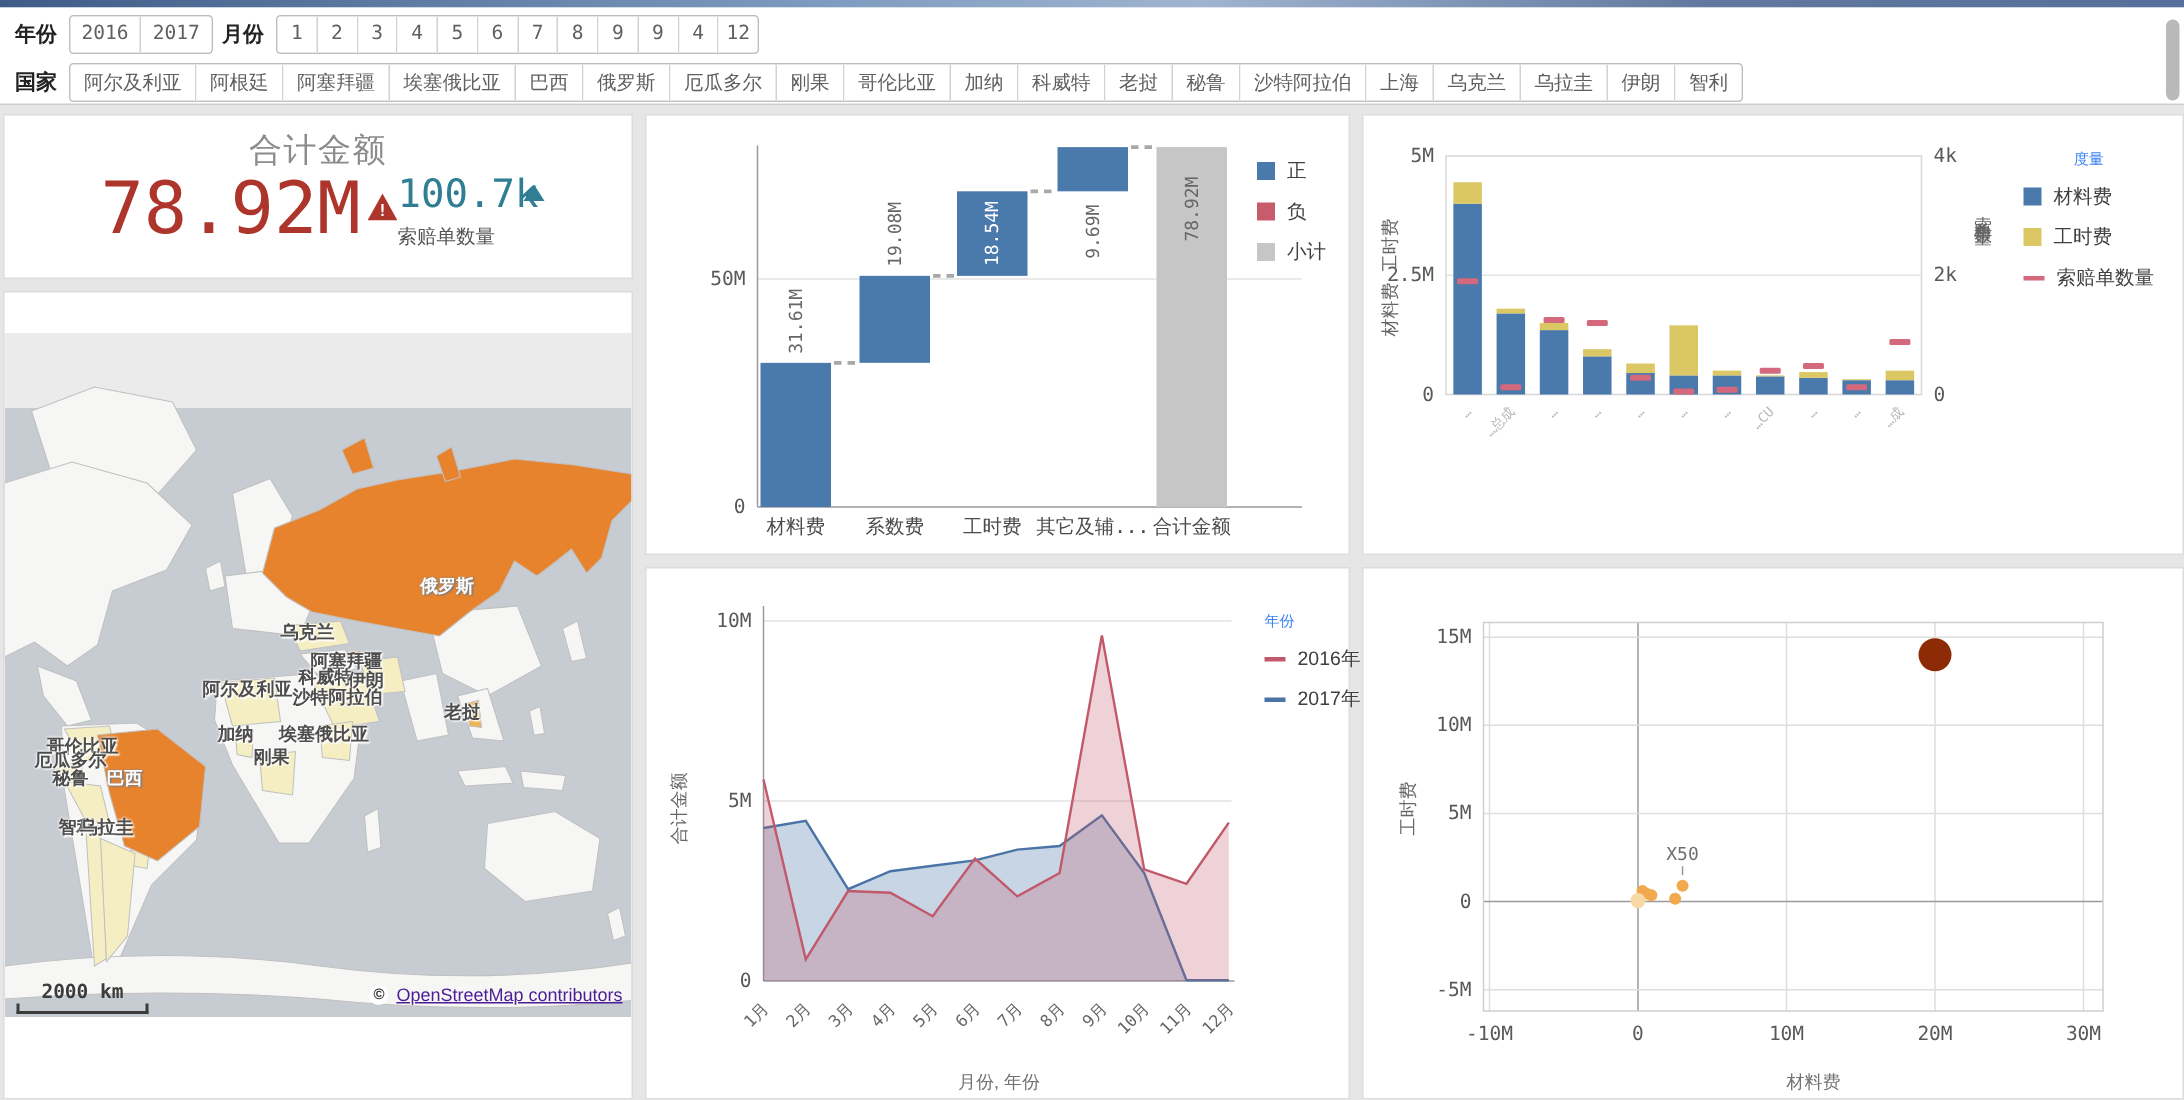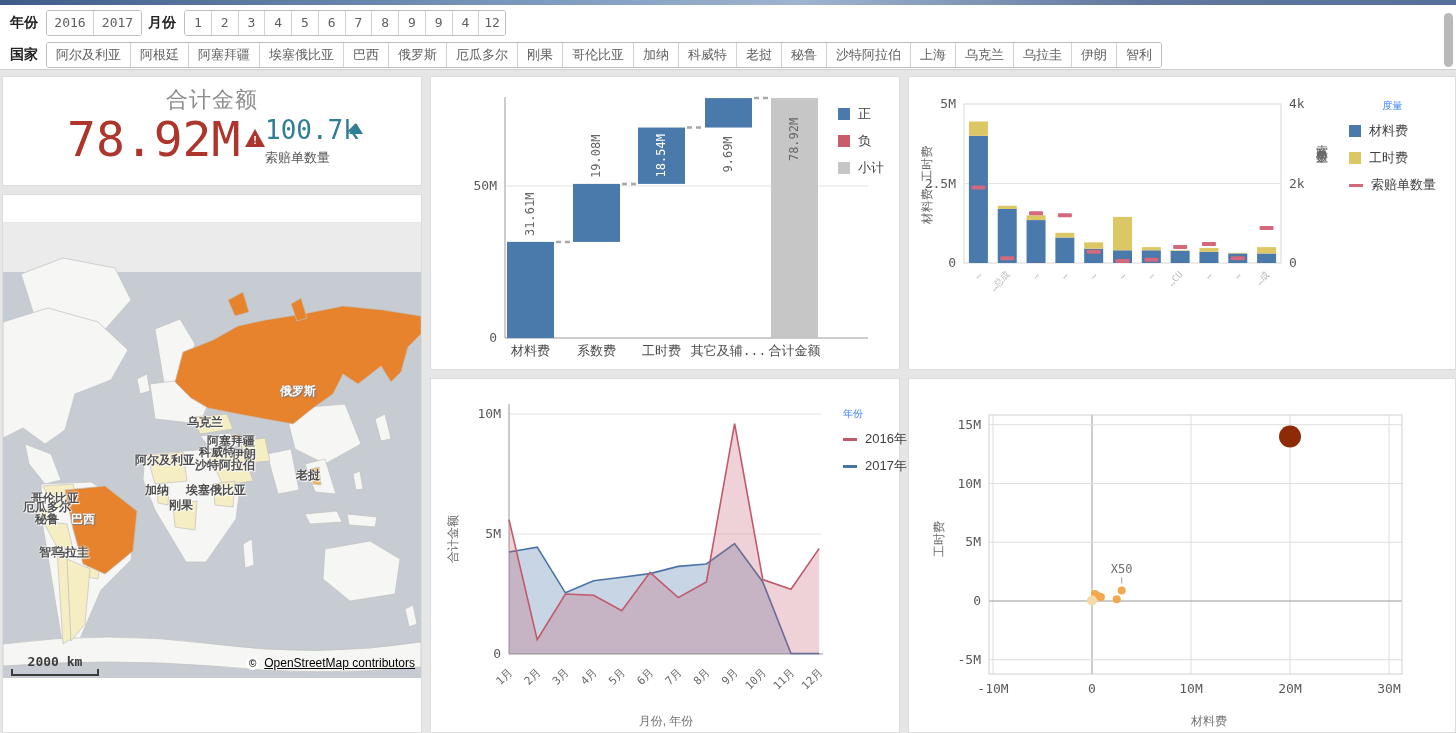--- a/index.html
+++ b/index.html
@@ -49,21 +49,21 @@
   #map-box { position:absolute; left:0; top:27px; width:418px; height:456px; overflow:hidden; cursor:grab; }
   .map-label { position:absolute; transform:translate(-50%,-50%); font-size:12px; font-weight:700; color:#4d4d4d;
     white-space:nowrap; text-shadow:0 0 2px #fff,0 0 2px #fff,1px 1px 1px #fff; pointer-events:none; }
   .map-label.light { color:#fdfdfd; text-shadow:0 0 2px #8a8a8a,1px 1px 1px #777; }
   #map-scale { position:absolute; left:8px; top:459px; width:88px; }
   #map-scale .bar { height:7px; border-left:2px solid #3c3c3c; border-right:2px solid #3c3c3c; border-bottom:2px solid #3c3c3c; }
   #map-scale .txt { font-size:13px; font-weight:700; color:#3c3c3c; text-align:center; margin-bottom:0px; font-family:"DejaVu Sans Mono",monospace;}
   #map-attrib { position:absolute; right:6px; top:461px; font-size:12px; color:#333; display:flex; align-items:center; gap:5px; }
   #map-attrib .c { display:inline-flex; width:13px; height:13px; border-radius:50%; background:#fff; color:#222;
     align-items:center; justify-content:center; font-size:10px; font-weight:700; }
-  #map-attrib a { color:#000000; text-decoration:underline; }
+  #map-attrib a { color:#4c1d95; text-decoration:underline; }
 
   
   .vtitle-rot { position:absolute; color:#666; font-size:12px; white-space:nowrap; transform:translate(-50%,-50%) rotate(-90deg); }
   .vtitle-up  { position:absolute; color:#666; font-size:12px; writing-mode:vertical-rl; text-orientation:upright; letter-spacing:2px; }
   .xtitle { position:absolute; color:#737373; font-size:12px; white-space:nowrap; transform:translateX(-50%); }
   .legend { position:absolute; font-size:13px; color:#404040; }
   .legend .ltitle { font-size:10px; color:#3b82f6; margin-bottom:9px; }
   .legend .litem { display:flex; align-items:center; gap:8px; margin-bottom:9px; cursor:pointer; white-space:nowrap; }
   .sw-square { width:12px; height:12px; display:inline-block; }
   .sw-dash { width:14px; height:3px; display:inline-block; }

